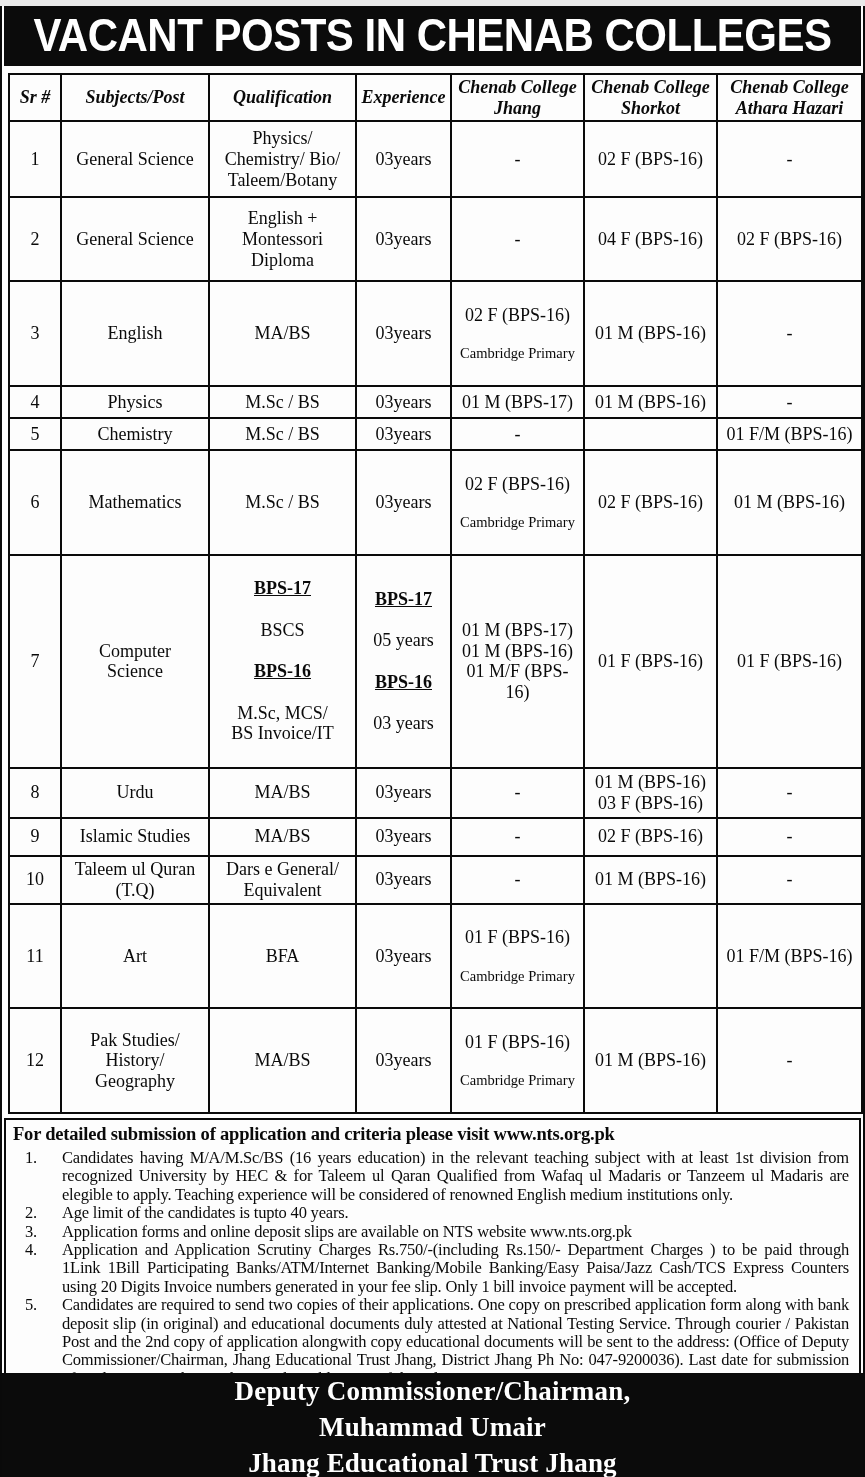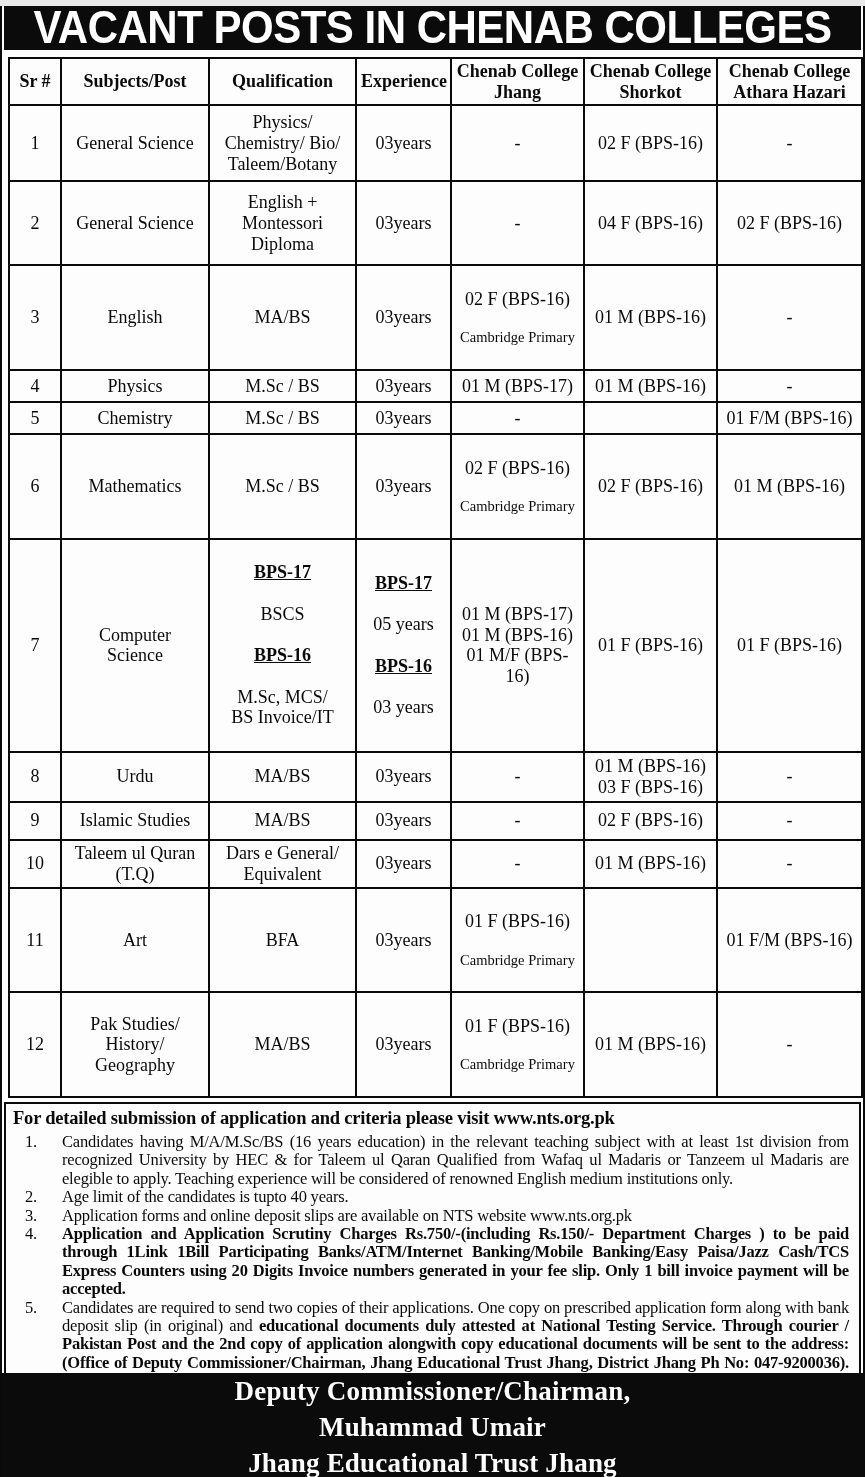--- a/index.html
+++ b/index.html
@@ -3,21 +3,21 @@
 <meta charset="utf-8">
 <style>
   * { box-sizing: border-box; margin: 0; padding: 0; }
   html, body { width: 865px; height: 1477px; overflow: hidden; background: #e9e9e9; }
   .ad {
     width: 865px; height: 1477px; background: #fdfdfd; position: relative;
     border-left: 2px solid #0a0a0a; border-right: 2px solid #0a0a0a;
     font-family: "Liberation Serif", serif; color: #0a0a0a;
   }
   .title-bar {
-    margin: 6px 2px 7px 2px; height: 44px; background: #0b0b0b;
+    margin: 6px 2px 7px 2px; height: 60px; background: #0b0b0b;
     display: flex; align-items: center; justify-content: center;
   }
   .title-bar .title {
     color: #ffffff; font-family: "Liberation Sans", sans-serif;
     font-weight: 700; font-size: 42px; letter-spacing: -0.5px;
     transform: scaleY(1.08); white-space: nowrap;
   }
   table.vac {
     border-collapse: collapse; table-layout: fixed;
     margin: 0 6px; width: 853px;
@@ -28,37 +28,37 @@
     white-space: pre-line; overflow: hidden;
   }
   table.vac th { font-weight: 700; font-size: 18px; }
   .c-sr { width: 52px; } .c-subj { width: 148px; } .c-qual { width: 147px; }
   .c-exp { width: 95px; } .c-jh { width: 133px; } .c-sh { width: 133px; } .c-ah { width: 145px; }
   td.left { text-align: left; padding-left: 9px; }
   .sub { font-size: 14.5px; line-height: 1.1; display: block; }
   .main-val { display: block; }
   .bu { font-weight: 700; text-decoration: underline; display: block; }
   .qline { display: block; }
-  tr.h-head { height: 40px; } tr.h1 { height: 76px; } tr.h2 { height: 84px; }
+  tr.h-head { height: 40px; font-style: italic; } tr.h1 { height: 76px; } tr.h2 { height: 84px; }
   tr.h3 { height: 46px; } tr.h4 { height: 32px; } tr.h5 { height: 32px; }
   tr.h6 { height: 54px; } tr.h7 { height: 118px; } tr.h8 { height: 50px; }
   tr.h9 { height: 38px; } tr.h10 { height: 48px; } tr.h11 { height: 52px; }
   tr.h12 { height: 82px; }
   .notes {
     margin: 4px 2px 0 2px; border: 2px solid #0a0a0a;
     padding: 2px 8px 4px 4px; background: #fdfdfd;
   }
   .notes .intro {
     font-weight: 700; font-size: 18.5px; padding: 2px 0 4px 3px;
     letter-spacing: -0.2px;
   }
   .note { display: flex; font-size: 16.5px; line-height: 18.4px; letter-spacing: -0.2px; }
   .note .num { flex: 0 0 52px; padding-left: 15px; }
   .note .txt { flex: 1; text-align: justify; padding-right: 2px; }
-  .note .txt.bold, .note .txt .bold { font-weight: 700; }
+  .note .txt.bold, .note .txt .bold { font-weight: 400; }
   .footer {
     position: absolute; left: 0; right: 0; bottom: 0; height: 110px;
     background: #0b0b0b; color: #ffffff; display: flex; flex-direction: column;
     align-items: center; justify-content: center; gap: 2px;
   }
   .footer .fline { font-weight: 700; font-size: 27px; line-height: 1.25; letter-spacing: 0.2px; }
 </style>
 </head>
 <body>
 

